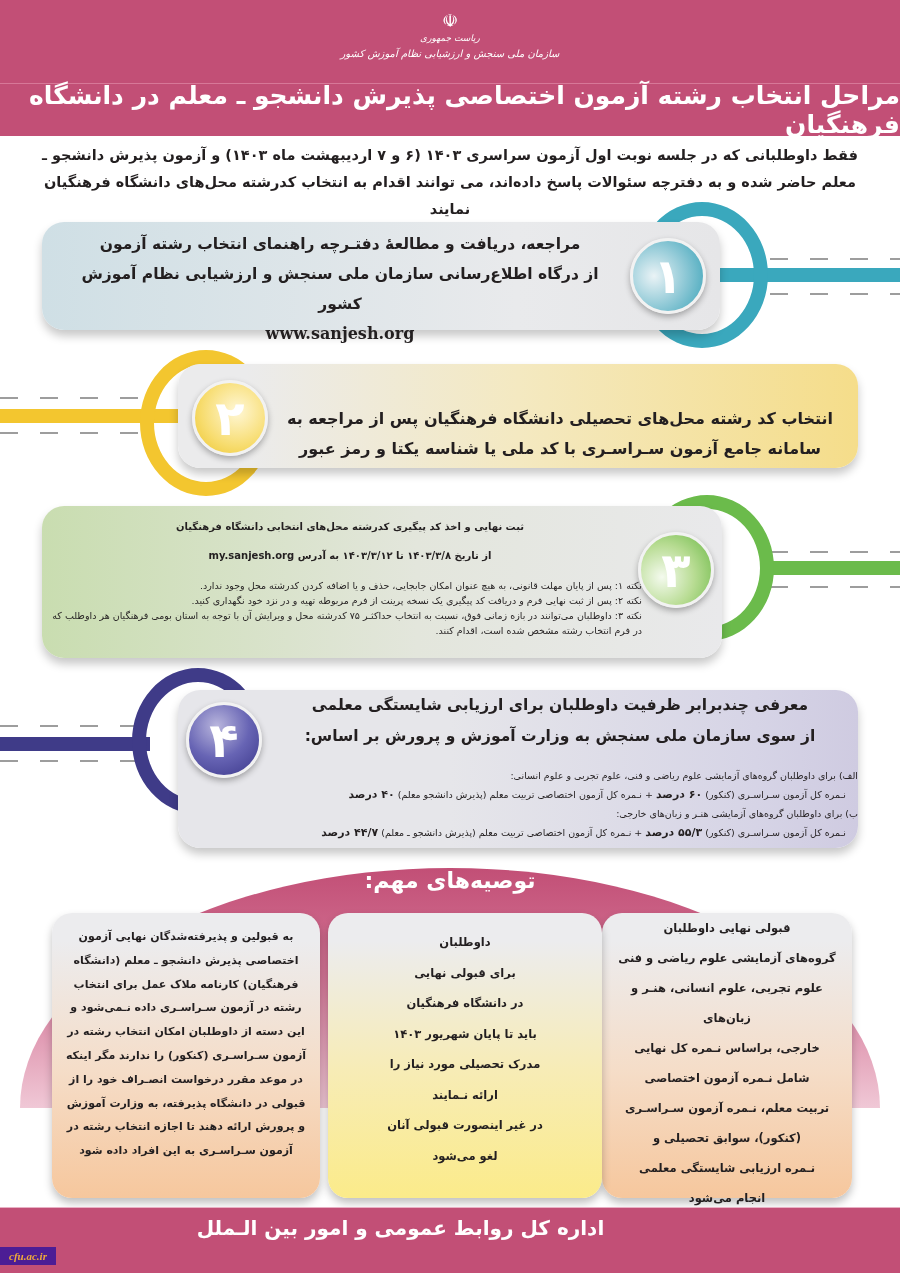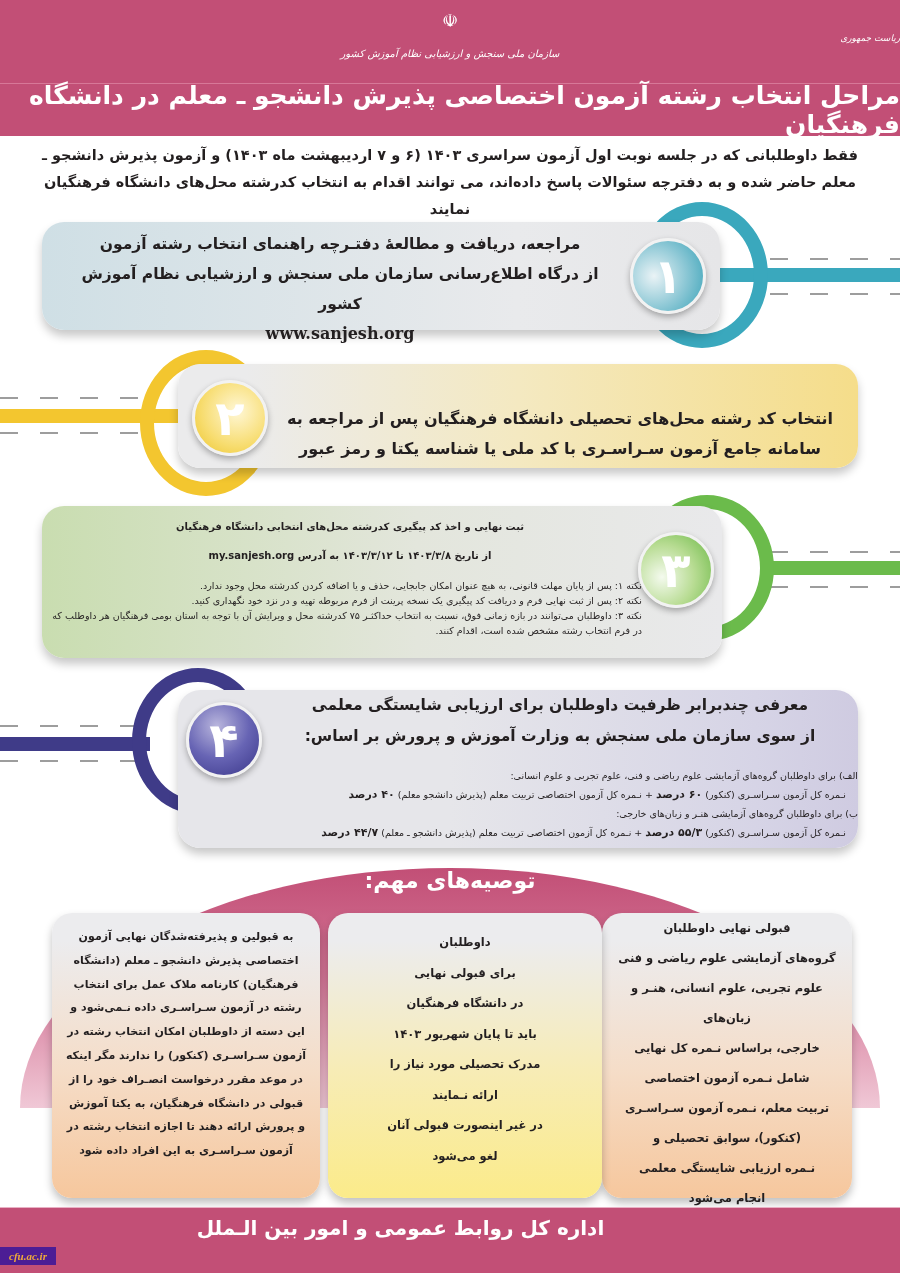--- a/index.html
+++ b/index.html
@@ -2,21 +2,21 @@
 <html><head>
 <meta charset="utf-8">
 <style>
   * { box-sizing: border-box; margin: 0; padding: 0; }
   body { width: 900px; height: 1273px; background: #ffffff; font-family: "DejaVu Sans", sans-serif; color: #231f20; position: relative; overflow: hidden; }
   .page { position: relative; width: 900px; height: 1273px; background: #fff; }
 
   
   .header { position: absolute; left: 0; top: 0; width: 900px; height: 136px; background: #c24f76; }
   .emblem { position: absolute; left: 436px; top: 8px; width: 28px; height: 24px; display:flex; align-items:center; justify-content:center; color:#fff; font-size:18px; }
-  .org1 { position: absolute; left: 0; width: 900px; top: 33px; text-align: right; color: #fff; font-size: 9px; font-family: "DejaVu Serif", serif; font-style: italic; }
+  .org1 { position: absolute; left: 0; width: 900px; top: 33px; text-align: center; color: #fff; font-size: 9px; font-family: "DejaVu Serif", serif; font-style: italic; }
   .org2 { position: absolute; left: 0; width: 900px; top: 48px; text-align: center; color: #fff; font-size: 10px; font-family: "DejaVu Serif", serif; font-style: italic; }
   .header-line { position:absolute; left:0; top:83px; width:900px; height:1px; background:#d77898; }
   .title { position: absolute; left: 0; top: 84px; width: 900px; height: 52px; display: flex; align-items: center; justify-content: center; color: #fff; font-size: 25px; font-weight: bold; direction: rtl; letter-spacing: -0.5px; }
 
   
   .intro { position: absolute; left: 30px; top: 142px; width: 840px; direction: rtl; text-align: center; font-size: 14.5px; font-weight: bold; line-height: 27px; }
 
   
   .track { position: absolute; height: 14px; }
   .dash { position: absolute; height: 2px; background-image: linear-gradient(to right, #9d9d9d 0 18px, transparent 18px 40px); background-size: 40px 2px; }
@@ -188,21 +188,21 @@
   </div>
 
   <div class="rec-card r3">
     <div>به قبولین و پذیرفته‌شدگان نهایی آزمون</div>
     <div>اختصاصی پذیرش دانشجو ـ معلم (دانشگاه</div>
     <div>فرهنگیان) کارنامه ملاک عمل برای انتخاب</div>
     <div>رشته در آزمون سـراسـری داده نـمی‌شود و</div>
     <div>این دسته از داوطلبان امکان انتخاب رشته در</div>
     <div>آزمون سـراسـری (کنکور) را ندارند مگر اینکه</div>
     <div>در موعد مقرر درخواست انصـراف خود را از</div>
-    <div>قبولی در دانشگاه فرهنگیان، به یکتا آموزش</div>
+    <div>قبولی در دانشگاه پذیرفته، به وزارت آموزش</div>
     <div>و پرورش ارائه دهند تا اجازه انتخاب رشته در</div>
     <div>آزمون سـراسـری به این افراد داده شود</div>
   </div>
 
   <div class="footer"></div>
   <div class="footer-text">اداره کل روابط عمومی و امور بین الـملل</div>
   <div class="watermark">cfu.ac.ir</div>
 </div>
 
 </body></html>

